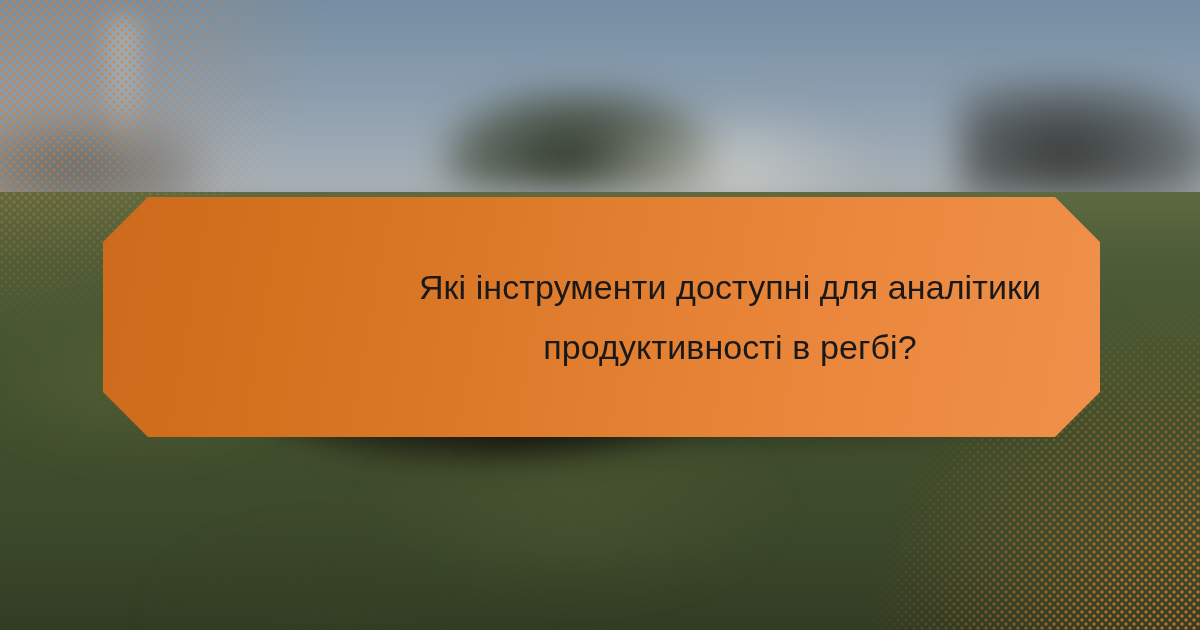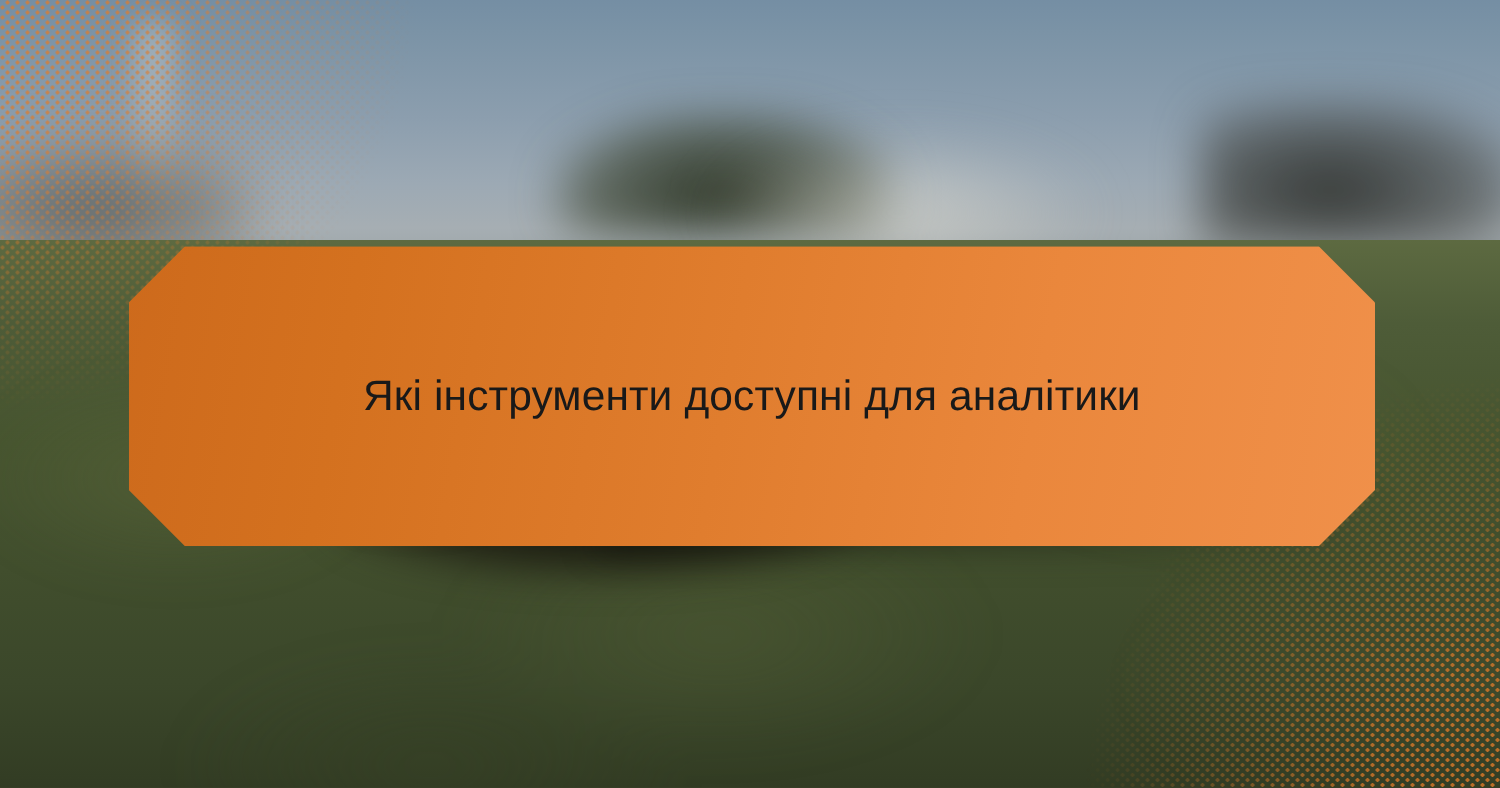--- a/index.html
+++ b/index.html
@@ -174,21 +174,21 @@
       calc(100% - 45px) 0,
       100% 45px,
       100% calc(100% - 45px),
       calc(100% - 45px) 100%,
       45px 100%,
       0 calc(100% - 45px),
       0 45px
     );
     display: flex;
     align-items: center;
-    justify-content: center;
+    justify-content: flex-end;
   }
 
   .question-text {
     width: 740px;
     margin: 0;
     text-align: center;
     font-size: 34px;
     font-weight: 400;
     line-height: 60px;
     color: #191919;
@@ -218,16 +218,17 @@
     <div class="dots"></div>
   </div>
   <div class="halftone halftone-br">
     <div class="dots"></div>
   </div>
 
   <div class="question-card">
     <h1 class="question-text">
       <span>Які інструменти доступні для аналітики</span>
       <br>
+      <span>продуктивності в регбі?</span>
     </h1>
   </div>
 
 </div>
 
 </body></html>

